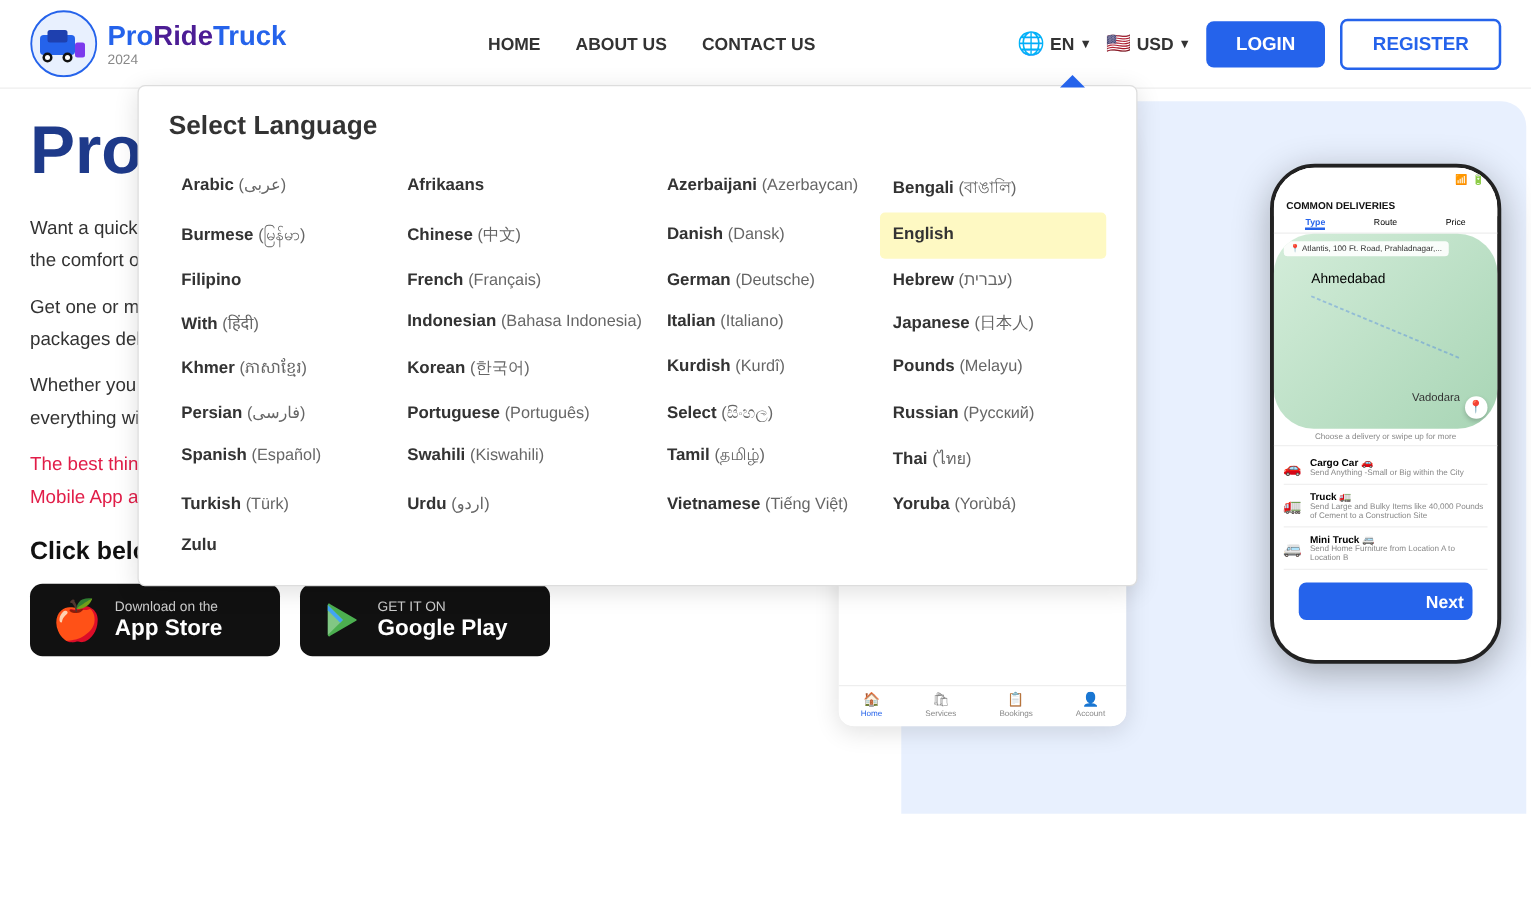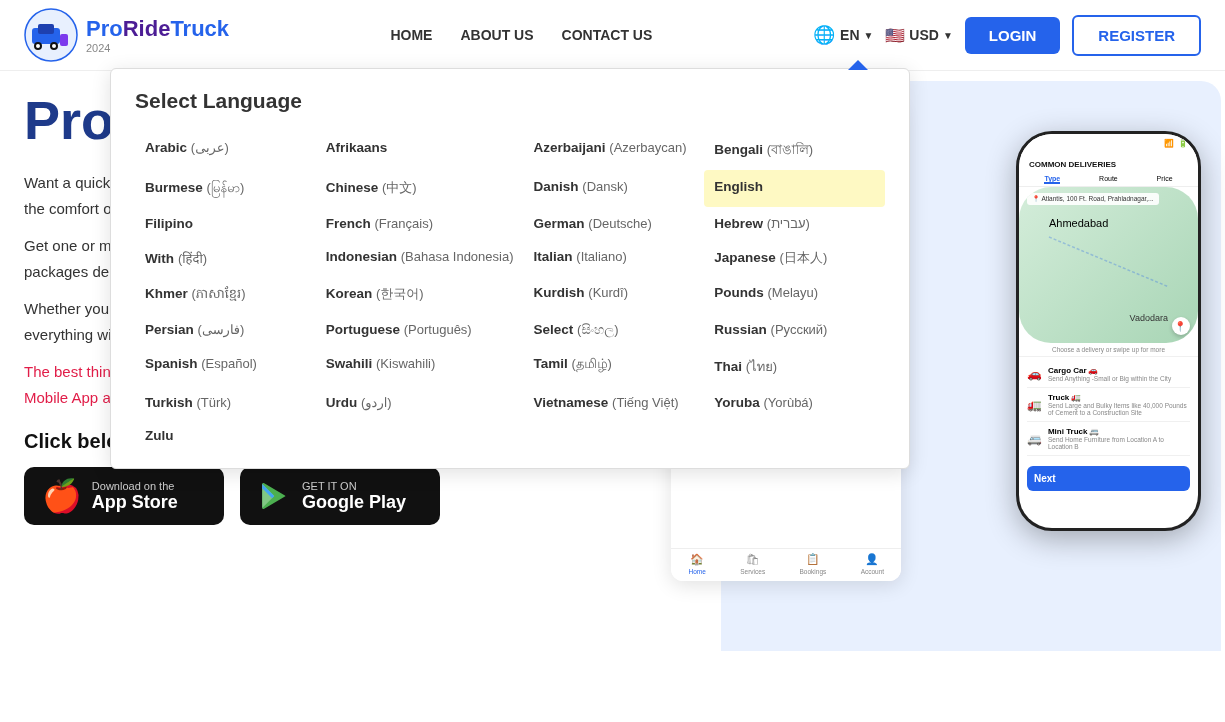--- a/index.html
+++ b/index.html
@@ -404,25 +404,25 @@
       border-bottom: 1px solid #f0f0f0;
       gap: 6px;
     }
     .prs-cargo-icon { font-size: 12px; }
     .prs-cargo-info { flex: 1; }
     .prs-cargo-name { font-size: 8px; font-weight: 700; }
     .prs-cargo-desc { font-size: 6.5px; color: #888; }
     .prs-next-btn {
       background: #2563eb;
       color: #fff;
-      font-size: 10px;
-      font-weight: 700;
-      text-align: left;
+      font-size: 14px;
+      font-weight: 700;
+      text-align: right;
       padding: 7px;
-      margin: 6px 8px;
+      margin: 6px 20px;
       border-radius: 6px;
     }
 
     .bg-light-blue {
       position: absolute;
       right: -20px;
       top: -10px;
       width: 500px;
       height: 600px;
       background: #e8f0fe;

